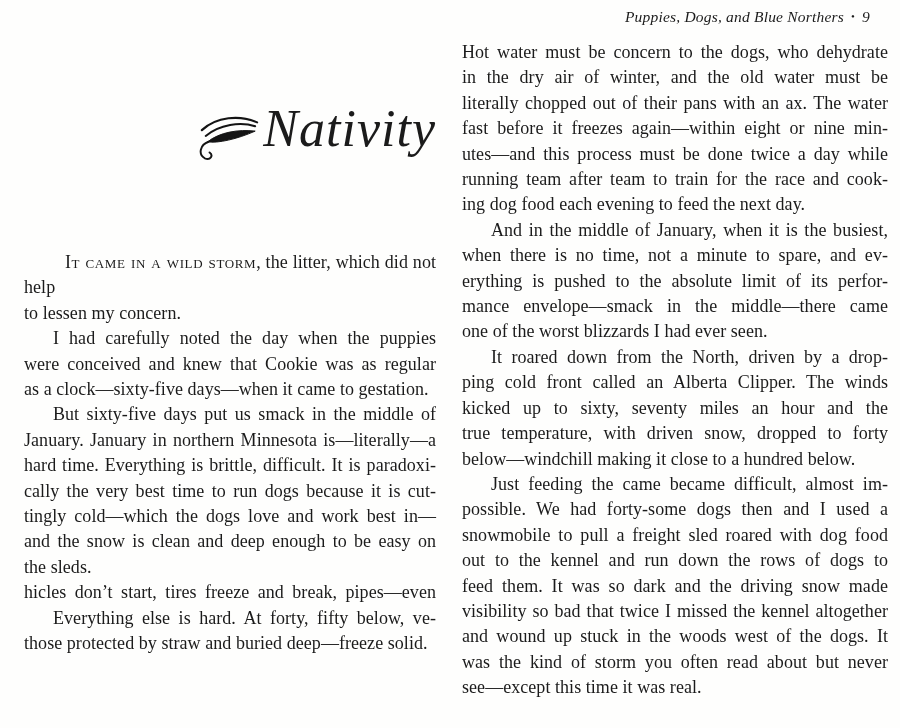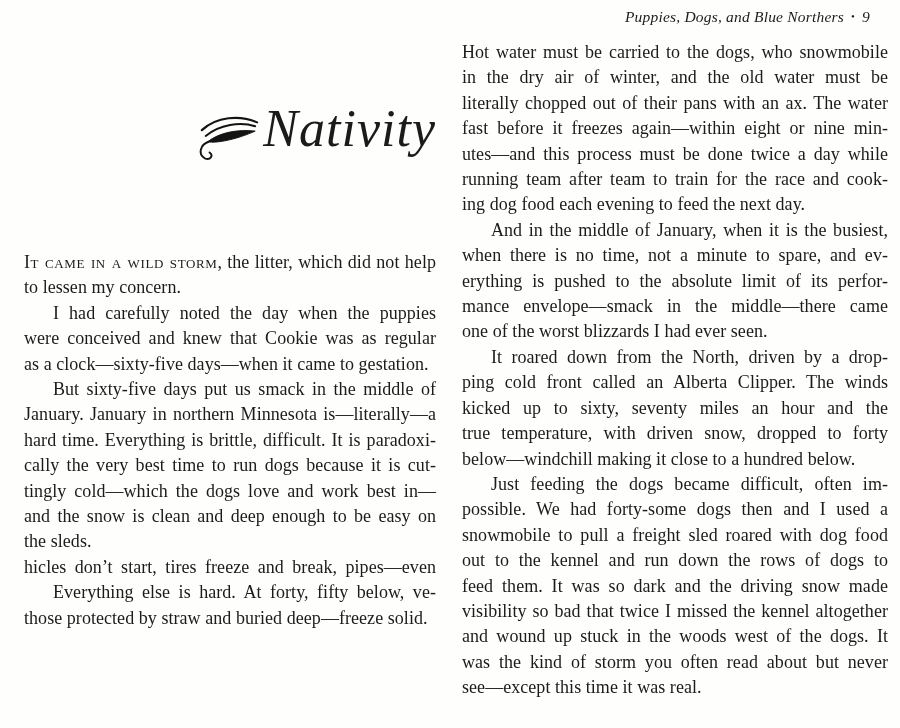--- a/index.html
+++ b/index.html
@@ -76,20 +76,21 @@
     text-align: justify;
     text-align-last: justify;
     letter-spacing: 0.05px;
     white-space: normal;
   }
   .bodytext .line.end { text-align-last: left; }
   .bodytext .line.ind { text-indent: 29px; }
   .sc {
     font-variant: small-caps;
     letter-spacing: 0.6px;
+    margin-left: 41px;
   }
 </style>
 </head>
 <body>
 
 <div class="page" style="background: rgb(254, 254, 253); color: rgb(27, 27, 27);">
 
   <header class="running-head">
     <span>Puppies, Dogs, and Blue Northers</span><span class="sep">•</span><span>9</span>
   </header>
@@ -126,38 +127,38 @@
           <div class="line">and the snow is clean and deep enough to be easy on</div>
           <div class="line end">the sleds.</div>
           <div class="line">hicles don’t start, tires freeze and break, pipes—even</div>
           <div class="line ind">Everything else is hard. At forty, fifty below, ve-</div>
           <div class="line end">those protected by straw and buried deep—freeze solid.</div>
         </div>
     </div>
 
     <div class="col col-right">
       <div class="bodytext" id="right-text">
-          <div class="line">Hot water must be carried to the dogs, who snowmobile</div>
+          <div class="line">Hot water must be concern to the dogs, who dehydrate</div>
           <div class="line">in the dry air of winter, and the old water must be</div>
           <div class="line">literally chopped out of their pans with an ax. The water</div>
           <div class="line">fast before it freezes again—within eight or nine min-</div>
           <div class="line">utes—and this process must be done twice a day while</div>
           <div class="line">running team after team to train for the race and cook-</div>
           <div class="line end">ing dog food each evening to feed the next day.</div>
           <div class="line ind">And in the middle of January, when it is the busiest,</div>
           <div class="line">when there is no time, not a minute to spare, and ev-</div>
           <div class="line">erything is pushed to the absolute limit of its perfor-</div>
           <div class="line">mance envelope—smack in the middle—there came</div>
           <div class="line end">one of the worst blizzards I had ever seen.</div>
           <div class="line ind">It roared down from the North, driven by a drop-</div>
           <div class="line">ping cold front called an Alberta Clipper. The winds</div>
           <div class="line">kicked up to sixty, seventy miles an hour and the</div>
           <div class="line">true temperature, with driven snow, dropped to forty</div>
           <div class="line end">below—windchill making it close to a hundred below.</div>
-          <div class="line ind">Just feeding the dogs became difficult, often im-</div>
+          <div class="line ind">Just feeding the came became difficult, almost im-</div>
           <div class="line">possible. We had forty-some dogs then and I used a</div>
           <div class="line">snowmobile to pull a freight sled roared with dog food</div>
           <div class="line">out to the kennel and run down the rows of dogs to</div>
           <div class="line">feed them. It was so dark and the driving snow made</div>
           <div class="line">visibility so bad that twice I missed the kennel altogether</div>
           <div class="line">and wound up stuck in the woods west of the dogs. It</div>
           <div class="line">was the kind of storm you often read about but never</div>
           <div class="line end">see—except this time it was real.</div>
         </div>
     </div>

